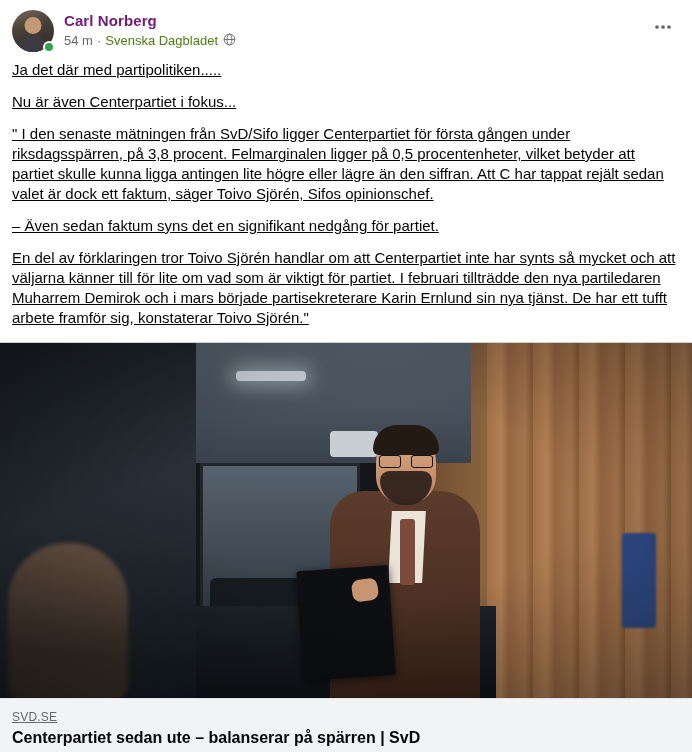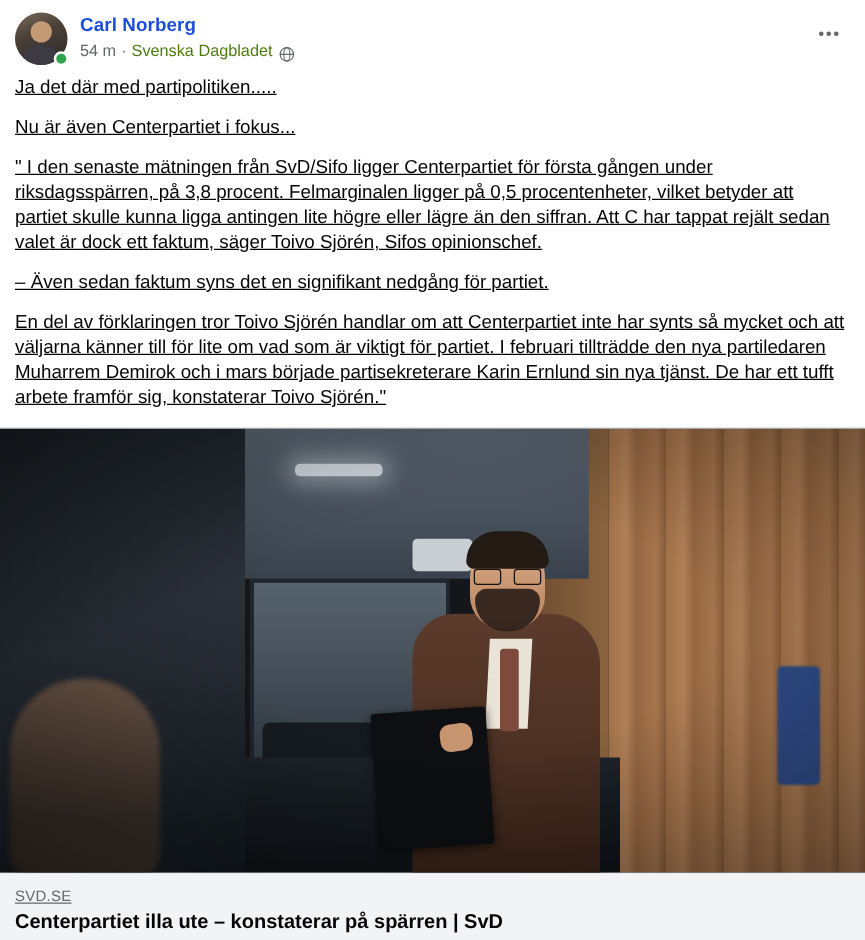--- a/index.html
+++ b/index.html
@@ -78,26 +78,26 @@
   }
   .header-text {
     flex: 1 1 auto;
     min-width: 0;
     padding-top: 1px;
   }
   .author-name {
     font-size: 15px;
     font-weight: bold;
     line-height: 19px;
-    color: #1d4ed8;
+    color: #701a75;
     letter-spacing: .1px;
   }
   .meta-row {
     display: flex;
-    align-items: flex-end;
+    align-items: flex-start;
     font-size: 13px;
     line-height: 17px;
     color: #65676b;
     margin-top: 2px;
   }
   .meta-time { color: #65676b; }
   .meta-sep { margin: 0 4px; color: #65676b; }
   .meta-page { color: #4d7c0f; }
   .globe-icon {
     display: inline-flex;
@@ -410,18 +410,18 @@
           <i class="l"></i>
           <i class="r"></i>
         </div>
       <div class="man-folder"></div>
       <div class="man-hand"></div>
       <div class="ph-vignette"></div>
     </div>
 
     <div class="attach-info">
       <div class="attach-domain">SVD.SE</div>
-      <div class="attach-title">Centerpartiet illa ute – konstaterar på spärren | SvD</div>
+      <div class="attach-title">Centerpartiet sedan ute – balanserar på spärren | SvD</div>
       <div class="attach-desc">Centerpartiet fortsätter att balansera på riksdagsspärren medan Socialdemokraterna ökar allt …</div>
     </div>
   </div>
 
 </div>
 
 </body></html>

